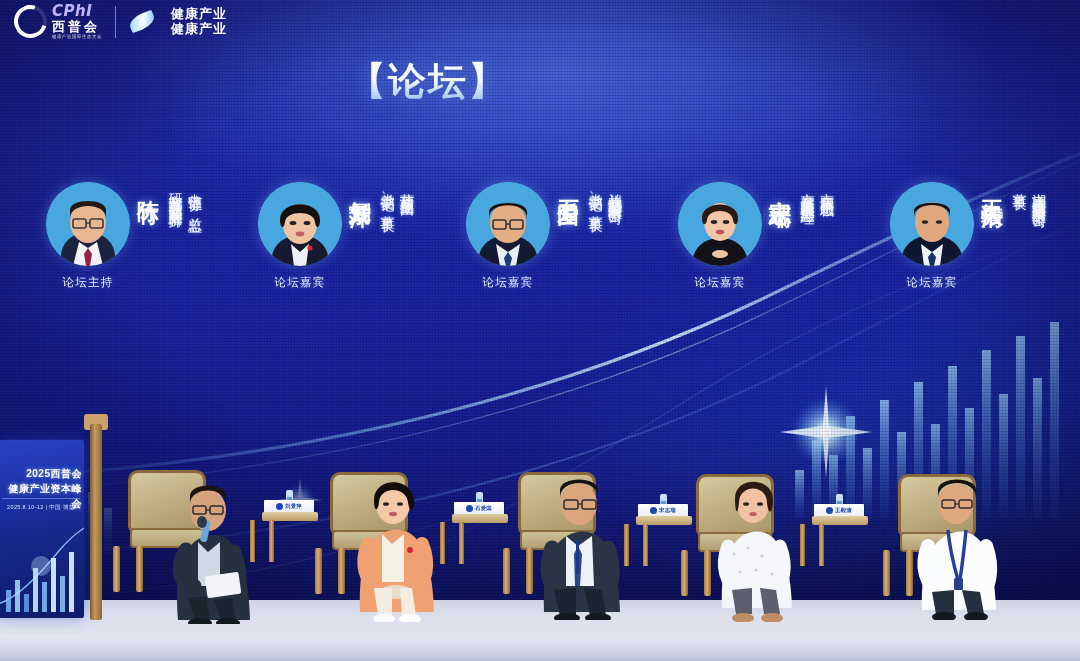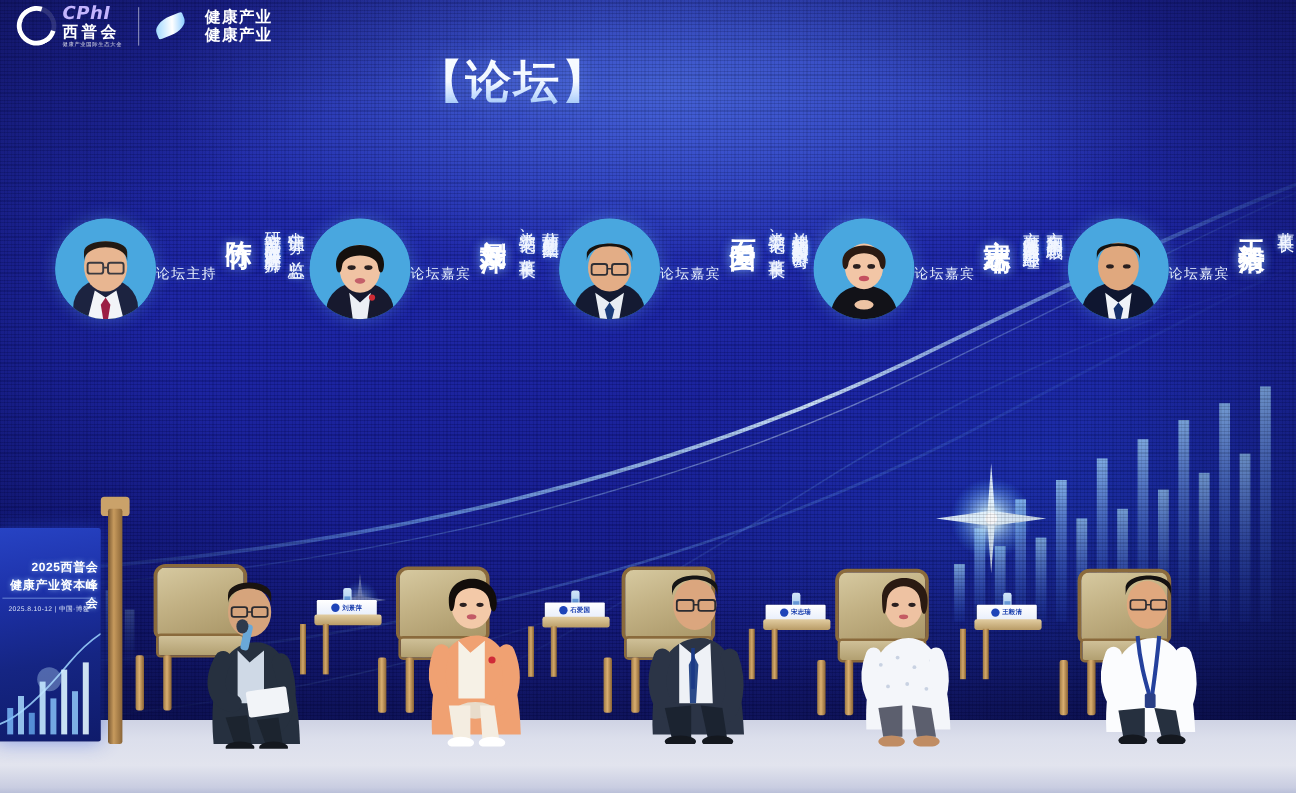--- a/index.html
+++ b/index.html
@@ -75,21 +75,21 @@
     background: linear-gradient(110deg,#8fd2ff 0%, #ffffff 55%, #6fc0ff 100%);
     border-radius: 60% 10% 60% 10%;
     transform: rotate(-22deg);
     flex:none;
   }
   .logo-hc-txt { display:flex; flex-direction:column; line-height: 1.12; }
   .hc-l1, .hc-l2 { font-size: 13px; font-weight: 700; color:#fff; letter-spacing: 1px; }
 
   
   .title-wrap {
-    position: absolute; left: 0; top: 48px; width: 856px;
+    position: absolute; left: 0; top: 60px; width: 856px;
     text-align: center; z-index: 6;
   }
   .title-1 {
     font-size: 38px; font-weight: 700; letter-spacing: 2px;
     background: linear-gradient(180deg,#ffffff 0%,#ffffff 45%,#cfe2ff 70%,#8fbcf2 100%);
     -webkit-background-clip: text; background-clip: text; color: transparent;
     text-shadow: 0 0 18px rgba(150,200,255,.35);
     line-height: 1.15;
   }
   .title-2 {
@@ -99,21 +99,21 @@
     text-shadow: 0 0 22px rgba(150,200,255,.35);
     line-height: 1.15;
   }
 
   
   .panel-row {
     position: absolute; left: 0; top: 182px; width: 1080px; height: 230px;
     z-index: 5;
   }
   .panelist { position: absolute; top: 0; display: flex; align-items: flex-start; }
-  .ava-col { display: flex; flex-direction: row; align-items: center; font-family: Liberation Serif, serif; }
+  .ava-col { display: flex; flex-direction: column; align-items: center; font-family: Liberation Serif, serif; }
   .avatar {
     width: 84px; height: 84px; border-radius: 50%;
     overflow: hidden; position: relative;
     background: radial-gradient(circle at 38% 30%, #6fc4f2 0%, #3ba0dc 58%, #2b7fc0 100%);
     box-shadow: 0 0 14px rgba(120,200,255,.30);
   }
   .avatar svg { position:absolute; left:0; top:0; }
   .role {
     margin-top: 9px; font-size: 11.5px; color: #eef4ff;
     letter-spacing: 1.2px; white-space: nowrap; font-weight: 500;

